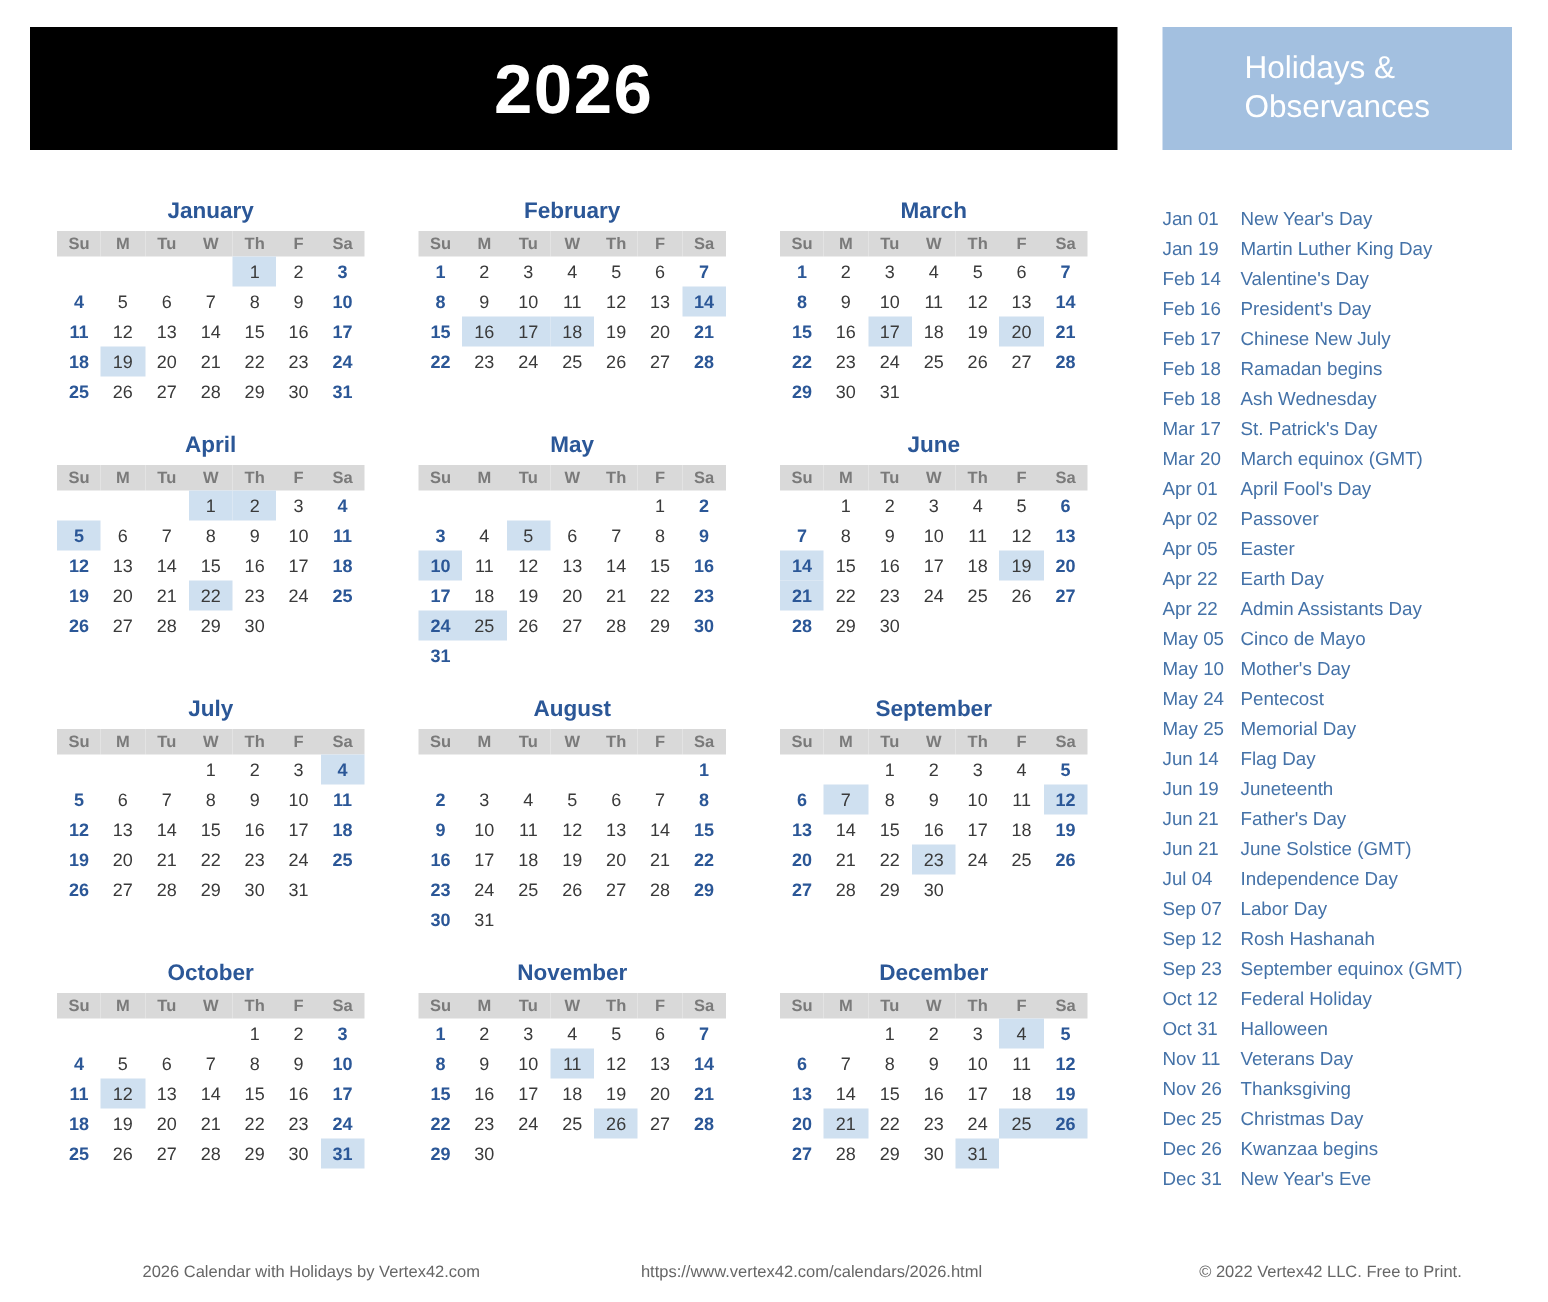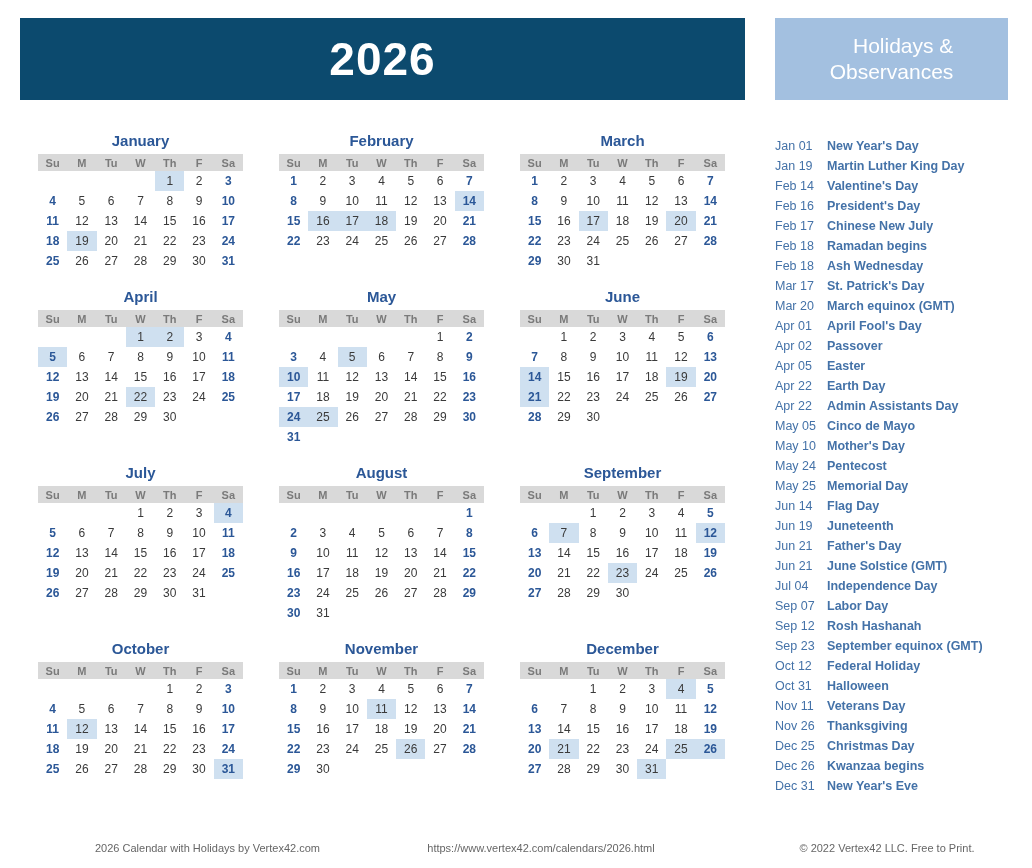--- a/index.html
+++ b/index.html
@@ -19,39 +19,39 @@
     padding: 18px 20px 0 20px;
   }
   .top-row {
     display: flex;
     gap: 30px;
     align-items: stretch;
   }
   .year-banner {
     width: 725px;
     height: 82px;
-    background: #0c4a6e;
+    background: #000000;
     display: flex;
     align-items: center;
     justify-content: center;
   }
   .year-banner .year-text {
     color: #ffffff;
     font-size: 46px;
     font-weight: bold;
     letter-spacing: 1px;
   }
   .holidays-banner {
     width: 233px;
     height: 82px;
     background: #a3c0e0;
     display: flex;
     align-items: center;
     justify-content: center;
-    text-align: right;
+    text-align: left;
   }
   .holidays-banner .h-title {
     color: #ffffff;
     font-size: 21px;
     line-height: 26px;
     font-weight: normal;
   }
 
   .body-row {
     display: flex;
@@ -118,21 +118,20 @@
     color: #4472a8;
   }
   .holiday-date {
     width: 52px;
     flex: 0 0 52px;
     font-weight: normal;
     color: #4472a8;
   }
   .holiday-name {
     color: #4472a8;
-    font-weight: bold;
   }
 
   .footer {
     position: absolute;
     left: 20px;
     right: 20px;
     bottom: 14px;
     display: flex;
     font-size: 11px;
     color: #666666;

